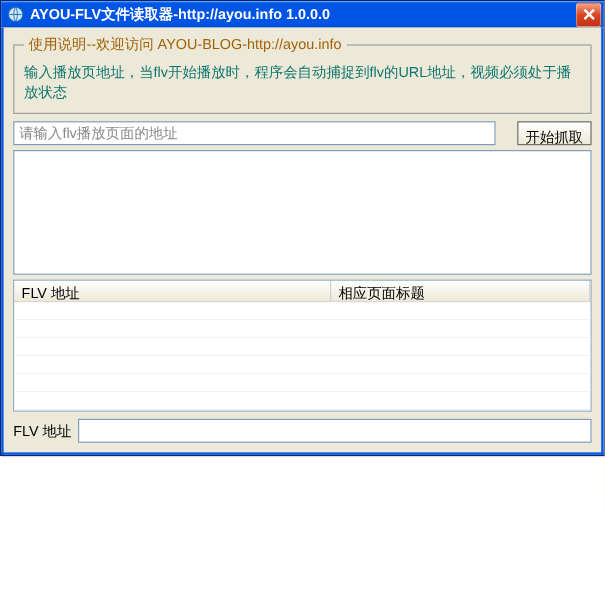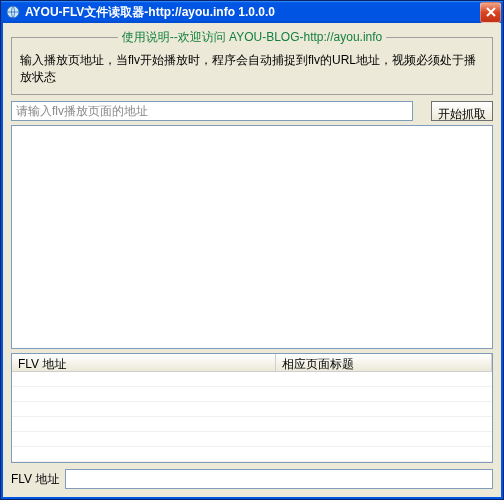--- a/index.html
+++ b/index.html
@@ -6,21 +6,21 @@
   body {
     background: #ffffff;
     font-family: "SimSun", "宋体", Arial, sans-serif;
     font-size: 12px;
     width: 504px;
     height: 500px;
     overflow: hidden;
   }
   .window {
     width: 504px;
-    height: 500px;
+    height: 380px;
     border: 1px solid #0a246a;
     display: flex;
     flex-direction: column;
     box-shadow: 1px 1px 0 rgba(0,0,0,0.15);
   }
   .titlebar {
     height: 22px;
     background: linear-gradient(to bottom, #3a93ff 0%, #0056e4 8%, #0054e3 40%, #0054e3 88%, #004bc8 100%);
     display: flex;
     align-items: center;
@@ -61,26 +61,25 @@
     display: flex;
     flex-direction: column;
   }
   fieldset.instructions {
     border: 1px solid #a0a0a0;
     padding: 6px 8px 8px 8px;
     margin-bottom: 6px;
   }
   fieldset.instructions legend {
     padding: 0 4px;
-    color: #15803d;
-    font-size: 12px;
-    text-align: center;
+    color: #a16207;
+    font-size: 12px;
   }
   .instr-text {
-    color: #000000;
+    color: #0f766e;
     line-height: 1.4;
   }
   .url-row {
     display: flex;
     gap: 18px;
     margin-bottom: 4px;
   }
   .url-input {
     flex: 1;
     height: 20px;

